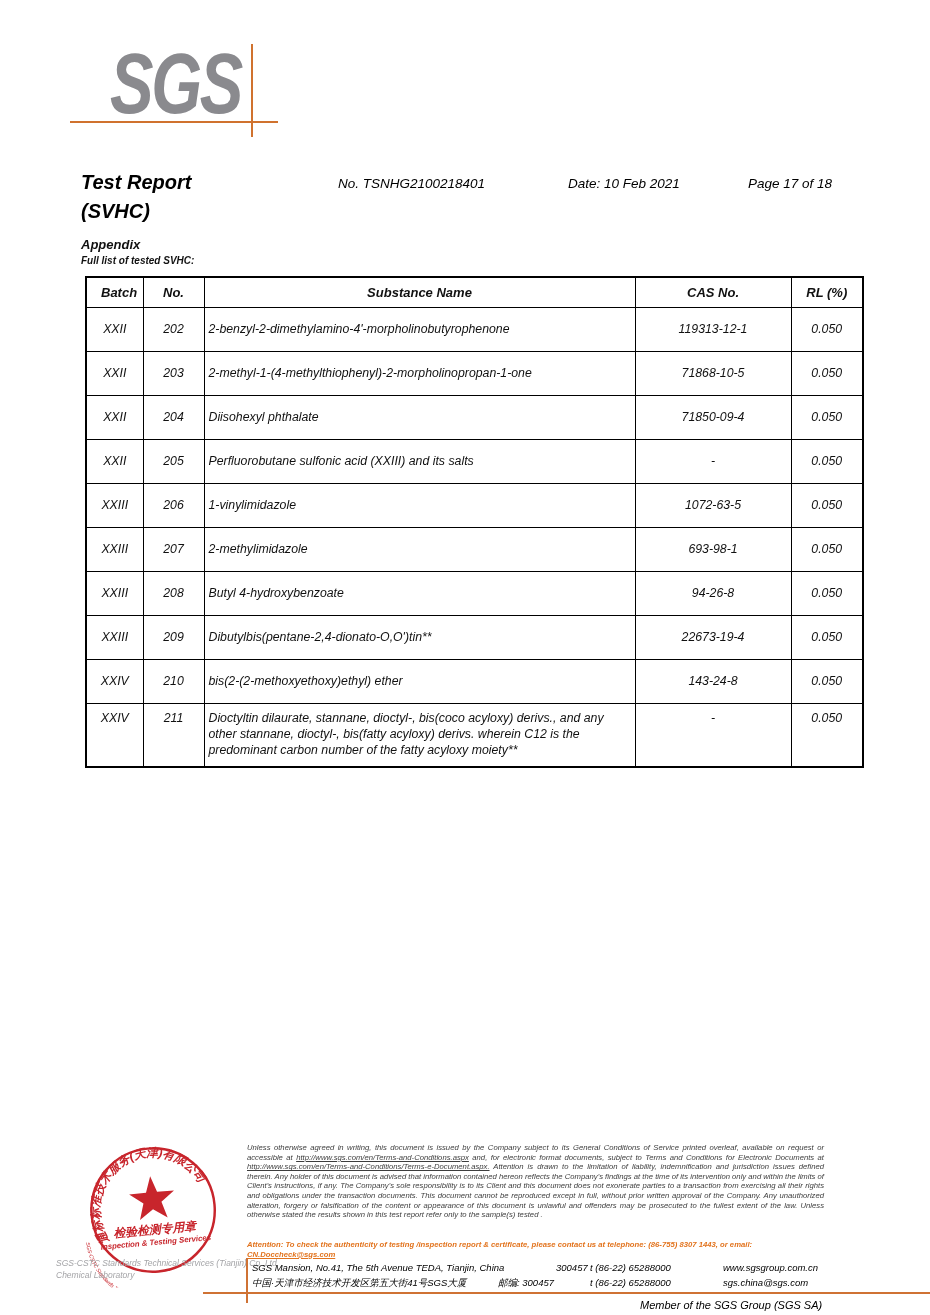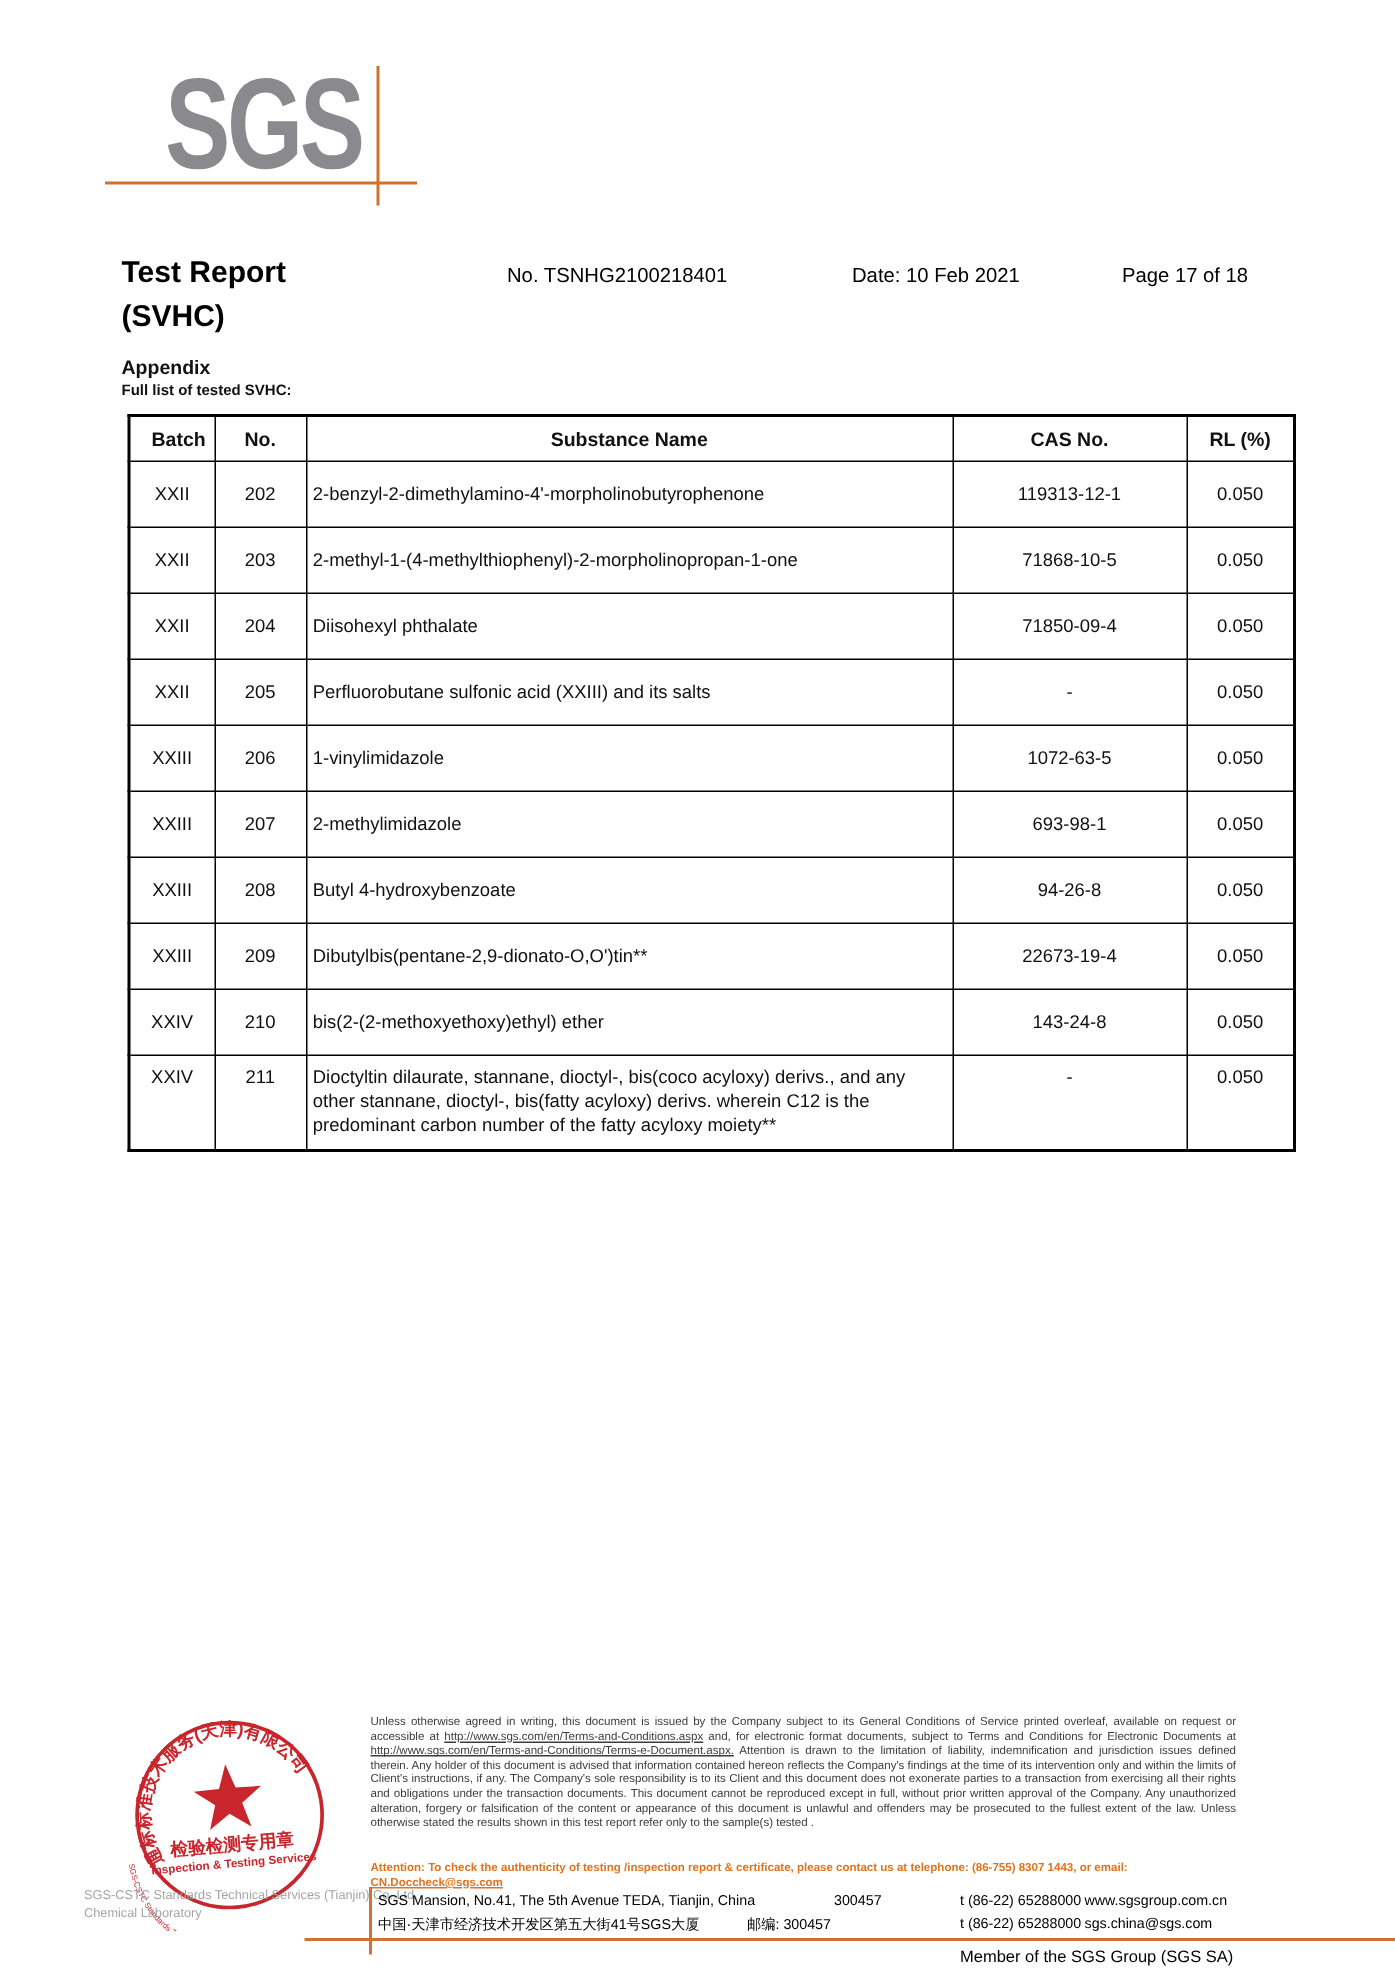--- a/index.html
+++ b/index.html
@@ -1,18 +1,18 @@
 <!DOCTYPE html>
 <html><head>
 <meta charset="utf-8">
 <style>
   html,body{margin:0;padding:0;background:#ffffff;}
   .page{
     position:relative;width:930px;height:1315px;background:#ffffff;overflow:hidden;
-    font-family:"Liberation Sans","DejaVu Sans",sans-serif;color:#111;
+    font-family:"Liberation Sans","DejaVu Sans",sans-serif;color:#111;font-style:italic;
   }
   
   .sgs-logo{
     position:absolute;left:110px;top:40px;font-size:86px;font-weight:bold;
     color:#8a8a8e;line-height:1;letter-spacing:-3px;
     transform:scaleX(0.76);transform-origin:left top;
   }
   .logo-cross-h{position:absolute;left:70px;top:121px;width:208px;height:2px;background:#d0722e;}
   .logo-cross-v{position:absolute;left:251px;top:44px;width:2px;height:93px;background:#d0722e;}
   .report-title{position:absolute;left:81px;top:171px;font-size:20px;font-weight:bold;color:#000;}
@@ -49,21 +49,21 @@
     font-weight:normal;
   }
   .legal u, .attention u{text-decoration:underline;}
   .attention{
     position:absolute;left:247px;top:1240px;width:577px;font-size:7.7px;line-height:9.6px;
     color:#e2731d;font-weight:bold;text-align:left;
   }
   .addr{position:absolute;font-size:9.5px;color:#000;white-space:nowrap;}
   .a-row1{top:1262px;} .a-row2{top:1277px;}
   .a-addr{left:252px;} .a-postal1{left:556px;} .a-postal2{left:498px;}
-  .a-phone{left:640px;} .a-net{left:723px;}
+  .a-phone{left:590px;} .a-net{left:723px;}
   .foot-vline{position:absolute;left:246px;top:1258px;width:2px;height:45px;background:#cf7234;}
   .foot-hline{position:absolute;left:203px;top:1292px;width:727px;height:2px;background:#cf7234;}
   .member{position:absolute;left:640px;top:1299px;font-size:11px;color:#000;}
 </style>
 </head>
 <body>
 
 <div class="page">
 
   <div class="sgs-logo">SGS</div>
@@ -141,21 +141,21 @@
       <tr class="single">
         <td>XXIII</td>
         <td>208</td>
         <td class="sub">Butyl 4-hydroxybenzoate</td>
         <td>94-26-8</td>
         <td>0.050</td>
       </tr>
       <tr class="single">
         <td>XXIII</td>
         <td>209</td>
-        <td class="sub">Dibutylbis(pentane-2,9-dionato-O,O')tin**</td>
+        <td class="sub">Dibutylbis(pentane-2,4-dionato-O,O')tin**</td>
         <td>22673-19-4</td>
         <td>0.050</td>
       </tr>
       <tr class="single">
         <td>XXIV</td>
         <td>210</td>
         <td class="sub">bis(2-(2-methoxyethoxy)ethyl) ether</td>
         <td>143-24-8</td>
         <td>0.050</td>
       </tr>

